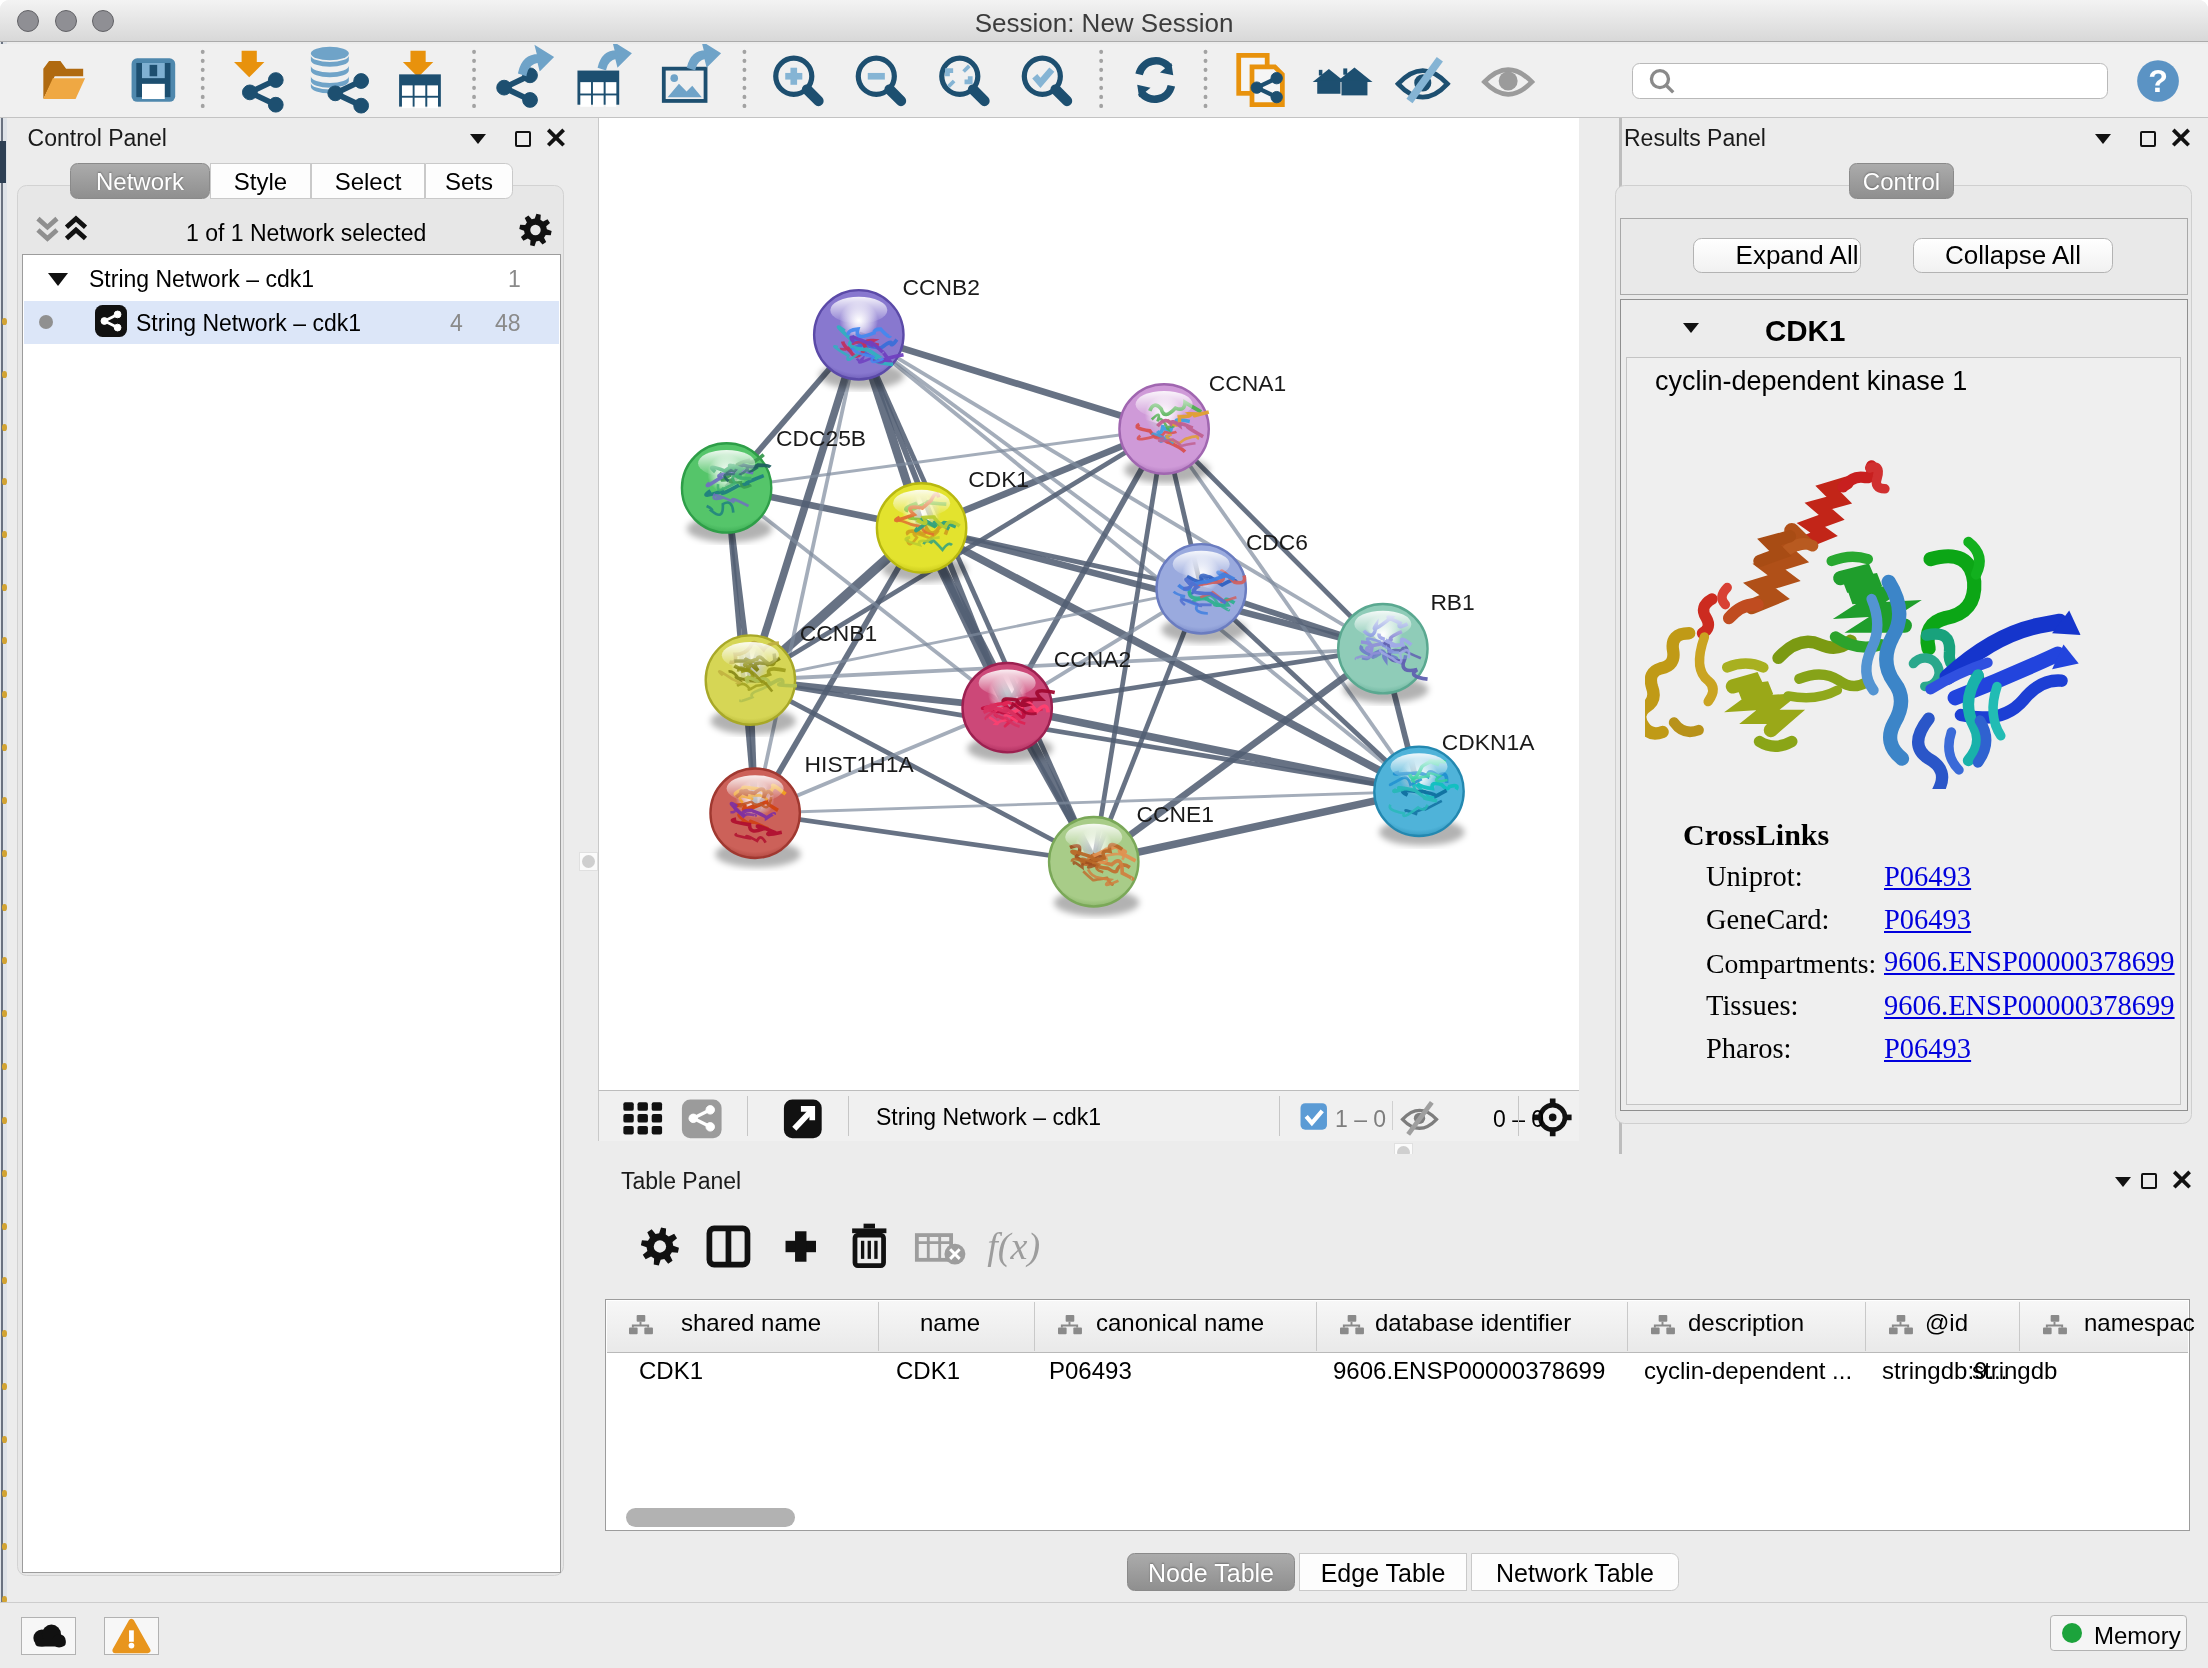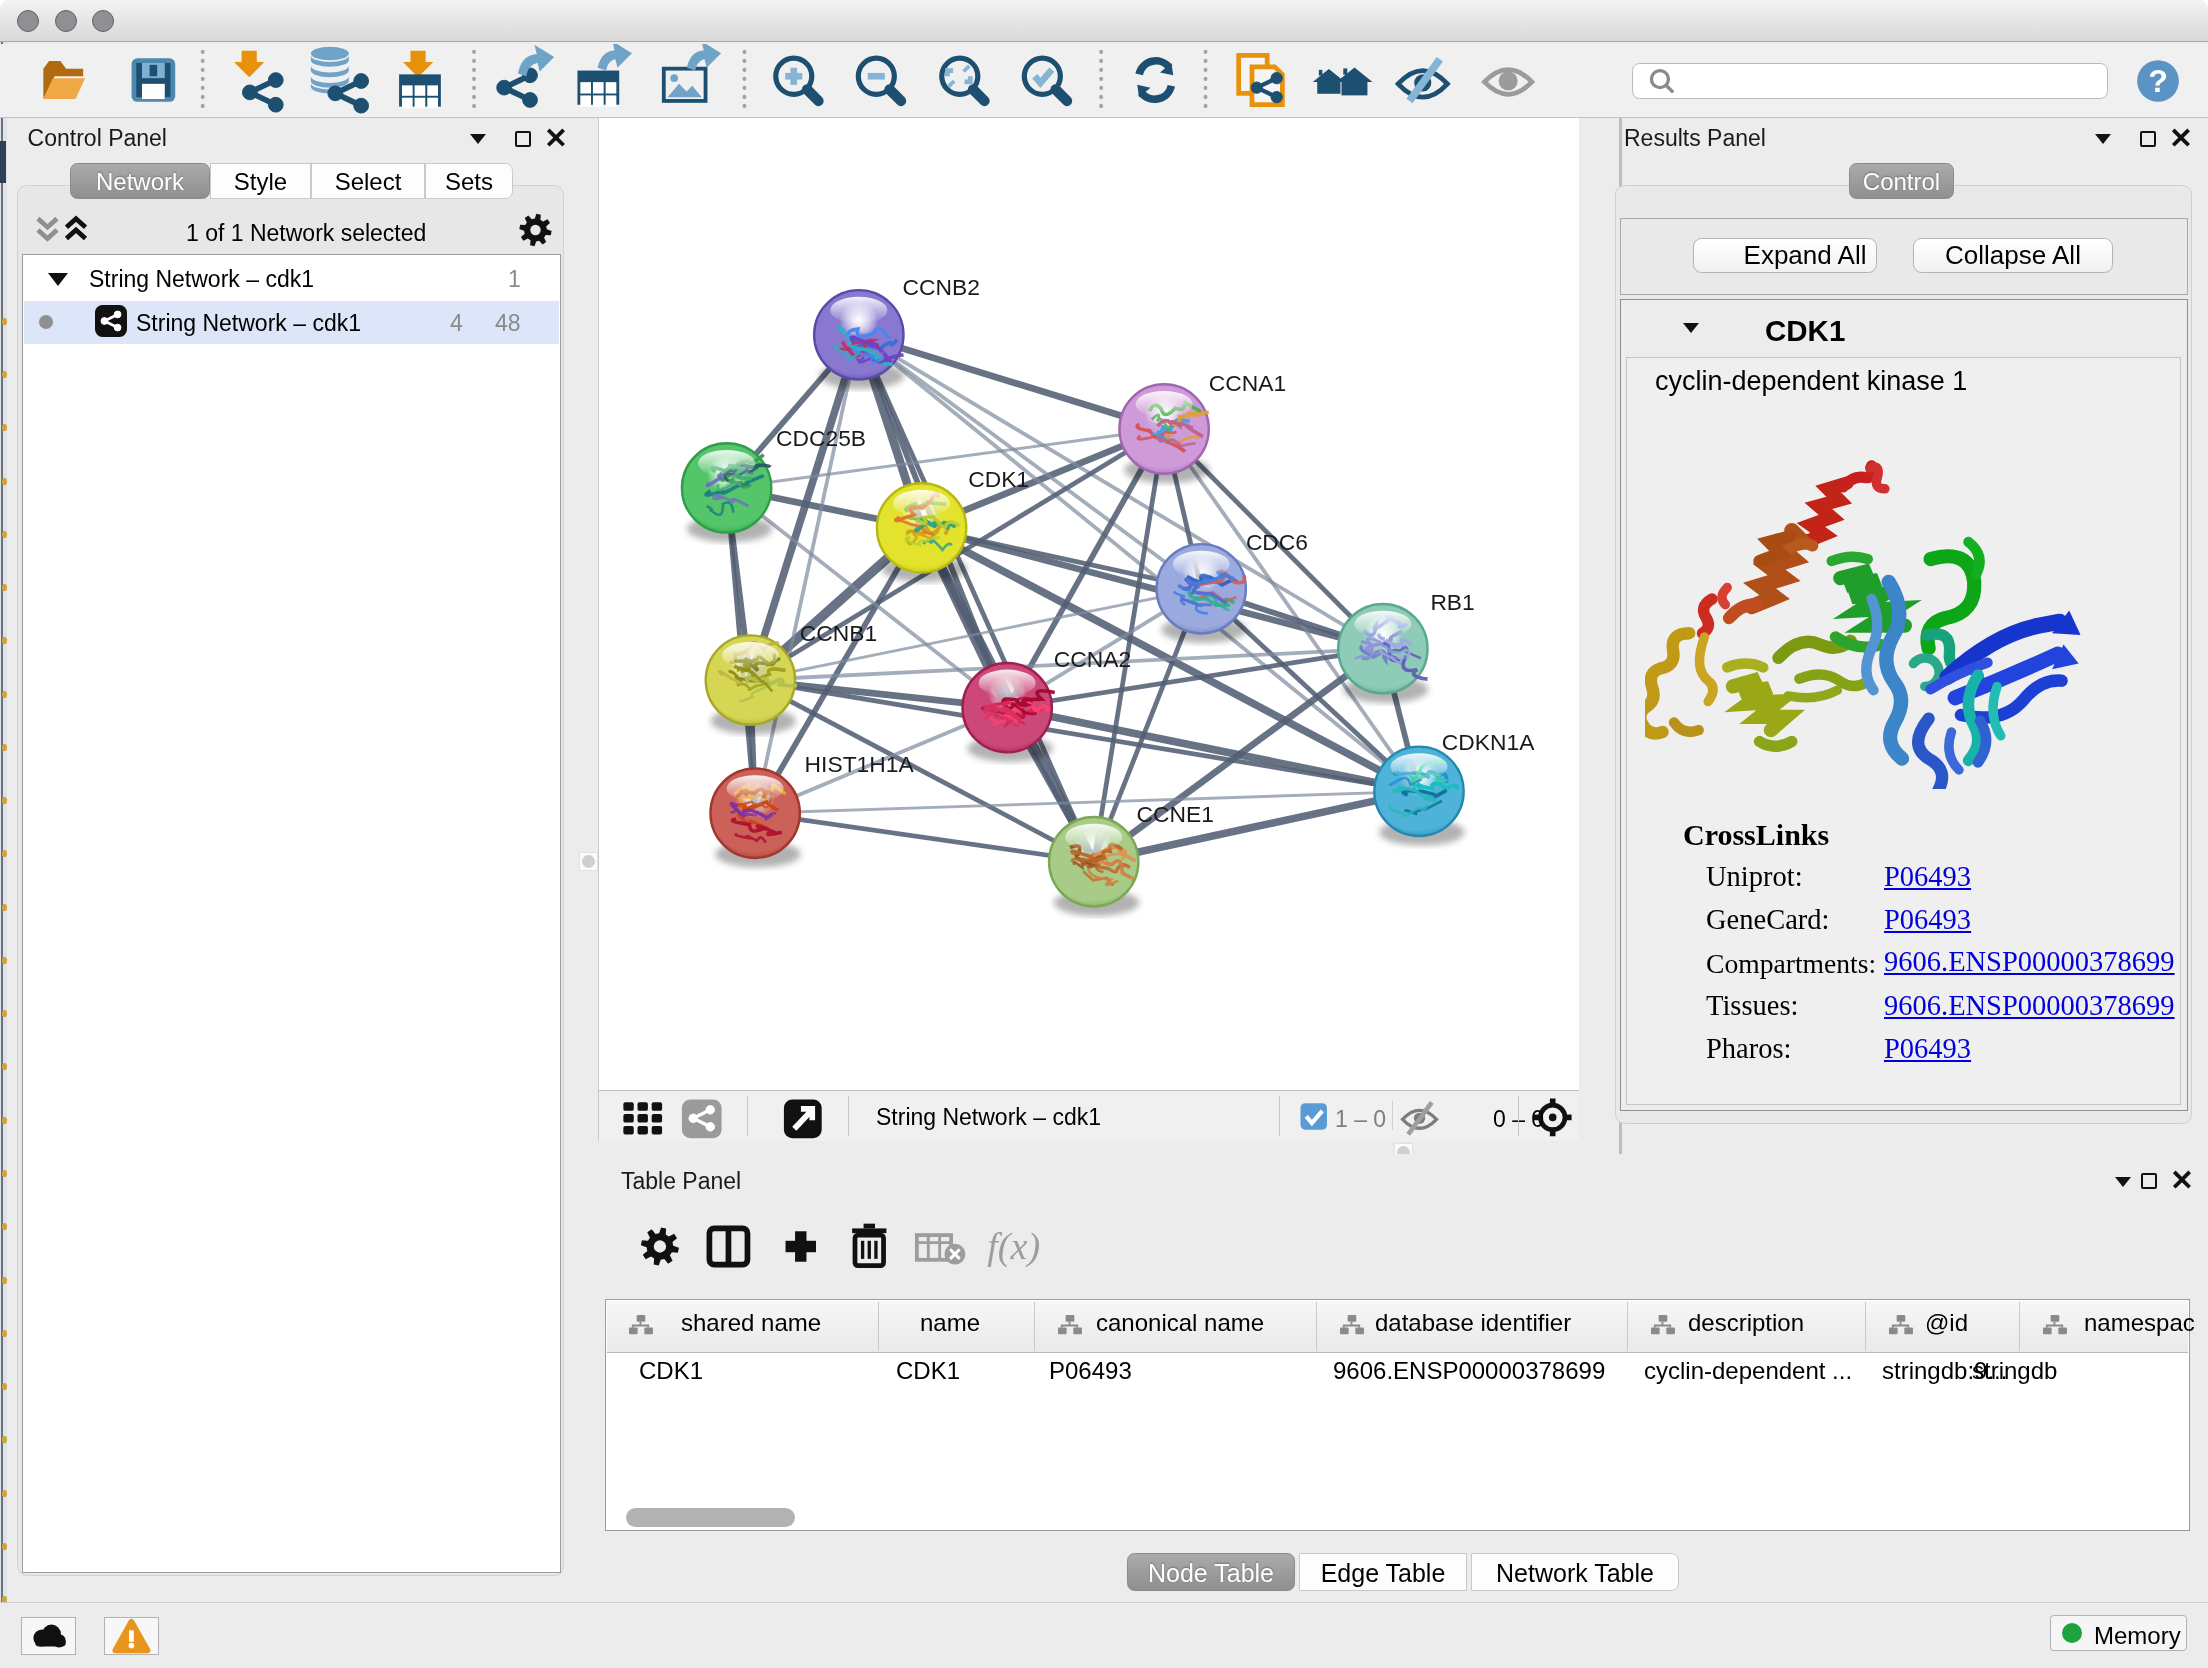--- a/index.html
+++ b/index.html
@@ -79,20 +79,21 @@
       <div style="position:absolute;left:1.9px;top:1341px;width:4.8px;height:6.7px;border-radius:50%;background:#d3a433;"></div>
       <div style="position:absolute;left:1.9px;top:1394px;width:4.8px;height:6.7px;border-radius:50%;background:#d3a433;"></div>
       <div style="position:absolute;left:1.9px;top:1448px;width:4.8px;height:6.7px;border-radius:50%;background:#d3a433;"></div>
       <div style="position:absolute;left:1.9px;top:1501px;width:4.8px;height:6.7px;border-radius:50%;background:#d3a433;"></div>
       <div style="position:absolute;left:1.9px;top:1554px;width:4.8px;height:6.7px;border-radius:50%;background:#d3a433;"></div>
     </div>
   <div class="abs" id="titlebar"></div>
   <div class="abs tlight" style="left:17px;"></div>
   <div class="abs tlight" style="left:55px;"></div>
   <div class="abs tlight" style="left:92px;"></div>
+  <div class="abs" id="title">Session: New Session</div>
 
   <div class="abs" id="toolbar"></div>
   <div class="abs" id="searchbox"></div>
   <div class="abs" id="tb-icons" style="left:0;top:44px;width:2208px;height:74px;"><svg width="2208" height="74" viewBox="0 0 2322 78" xmlns="http://www.w3.org/2000/svg">
 <line x1="211" y1="8" x2="211" y2="68" stroke="#a2a2a2" stroke-width="4" stroke-dasharray="0.5 9" stroke-linecap="round"></line>
 <line x1="497" y1="8" x2="497" y2="68" stroke="#a2a2a2" stroke-width="4" stroke-dasharray="0.5 9" stroke-linecap="round"></line>
 <line x1="782" y1="8" x2="782" y2="68" stroke="#a2a2a2" stroke-width="4" stroke-dasharray="0.5 9" stroke-linecap="round"></line>
 <line x1="1158" y1="8" x2="1158" y2="68" stroke="#a2a2a2" stroke-width="4" stroke-dasharray="0.5 9" stroke-linecap="round"></line>
 <line x1="1268" y1="8" x2="1268" y2="68" stroke="#a2a2a2" stroke-width="4" stroke-dasharray="0.5 9" stroke-linecap="round"></line>
 <path d="M43,58 v-32 l6,-8 h12 l6,8 h18 v8 h-30 z" fill="#b06a10"></path>
@@ -585,21 +586,21 @@
 
   <div class="abs" id="rpanel"></div>
   <div class="abs" id="rp-line"></div>
   <div class="abs ptitle" style="left:1624px;top:125px;">Results Panel</div>
   <div class="abs collbtn-tri" style="left:2095px;top:134px;"></div>
   <div class="abs collbtn-sq" style="left:2140px;top:131px;"></div>
   <div class="abs xmark" style="left:2169px;top:129px;">✕</div>
   <div class="abs" id="rp-inner"></div>
   <div class="abs tab tabsel" style="left:1849px;top:163px;width:105px;border-radius:7.6px;">Control</div>
   <div class="abs" id="rp-box1"></div>
-  <div class="abs btn" style="left:1693px;top:238px;width:184px;height:35px;line-height:32px;padding-left:40px;">Expand All</div>
+  <div class="abs btn" style="left:1693px;top:238px;width:168px;height:35px;line-height:32px;padding-left:40px;">Expand All</div>
   <div class="abs btn" style="left:1913px;top:238px;width:200px;height:35px;line-height:32px;">Collapse All</div>
   <div class="abs" id="rp-box2"></div>
   <div class="abs collbtn-tri" style="left:1683px;top:323px;"></div>
   <div class="abs" style="left:1765px;top:314px;font-size:29.5px;font-weight:bold;">CDK1</div>
   <div class="abs" id="rp-content"></div>
   <div class="abs" style="left:1655px;top:366px;font-size:27px;">cyclin-dependent kinase 1</div>
   <div class="abs" style="left:1645px;top:447px;width:457px;height:342px;"><svg width="457" height="342" viewBox="0 0 480 360" xmlns="http://www.w3.org/2000/svg">
         <path d="M168,100 l20,-8 -14,-10 22,-8 -14,-12 22,-6 -12,-12 20,-6" fill="none" stroke="#c22518" stroke-width="14" stroke-linecap="round"></path>
 <path d="M208,42 q10,-12 22,-10 q10,2 8,-12" fill="none" stroke="#c81f1f" stroke-width="12" stroke-linecap="round"></path>
 <path d="M236,22 q12,-4 8,10 q-4,12 8,12" fill="none" stroke="#d03030" stroke-width="10" stroke-linecap="round"></path>

